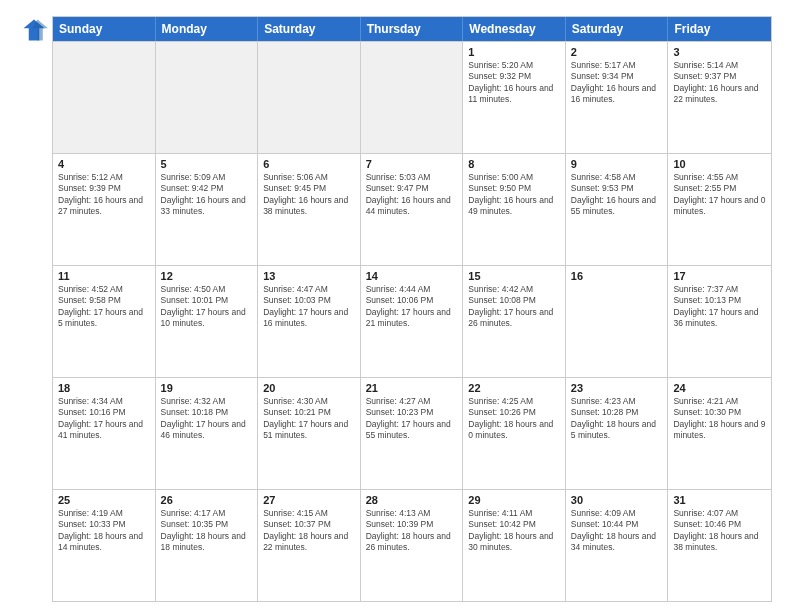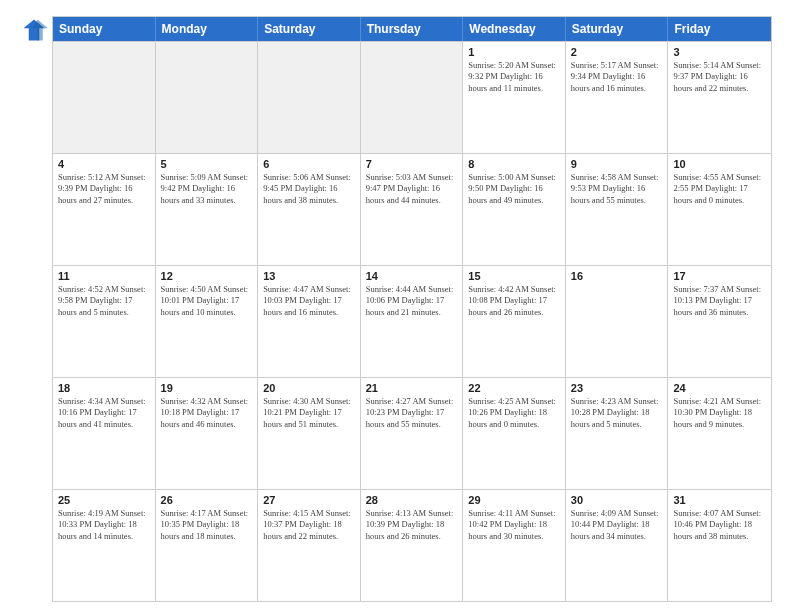--- a/index.html
+++ b/index.html
@@ -104,21 +104,20 @@
     .day-num {
       font-size: 11px;
       font-weight: bold;
       color: #222;
       margin-bottom: 2px;
     }
     .day-info {
       font-size: 8.5px;
       color: #444;
       line-height: 1.35;
-      font-family: Liberation Serif, serif;
     }
   </style>
 </head>
 <body>
 
 <div class="page">
   <div class="header">
     <div class="logo">
       <svg class="logo-icon" viewBox="0 0 32 32">
         <polygon points="16,4 28,14 22,14 22,28 10,28 10,14 4,14" fill="#2a6fc9"></polygon>

